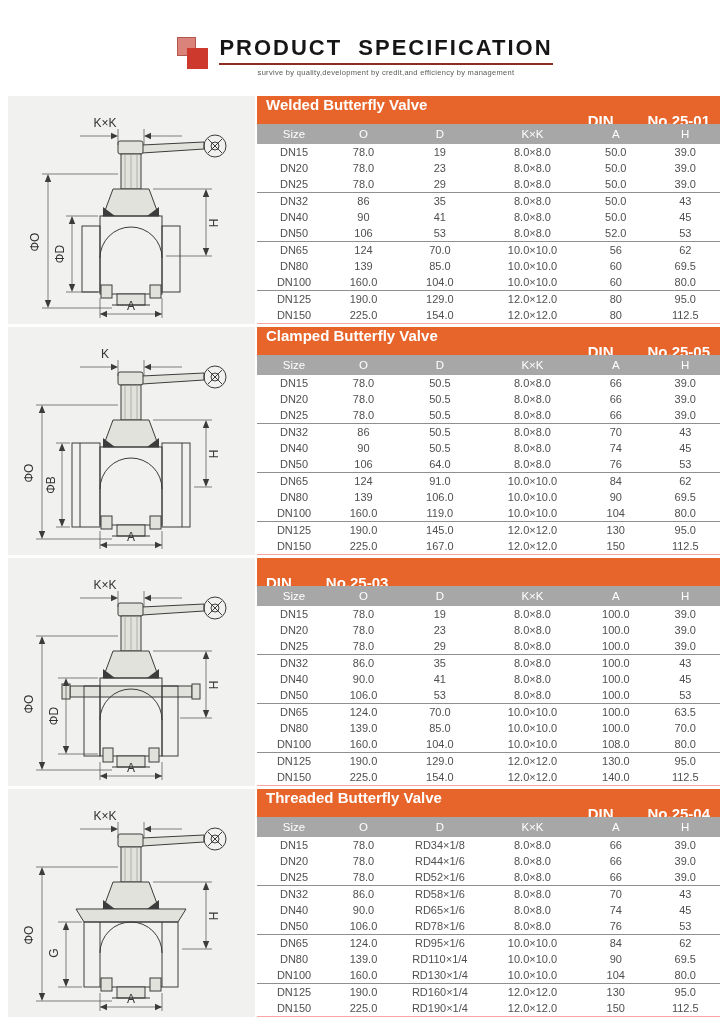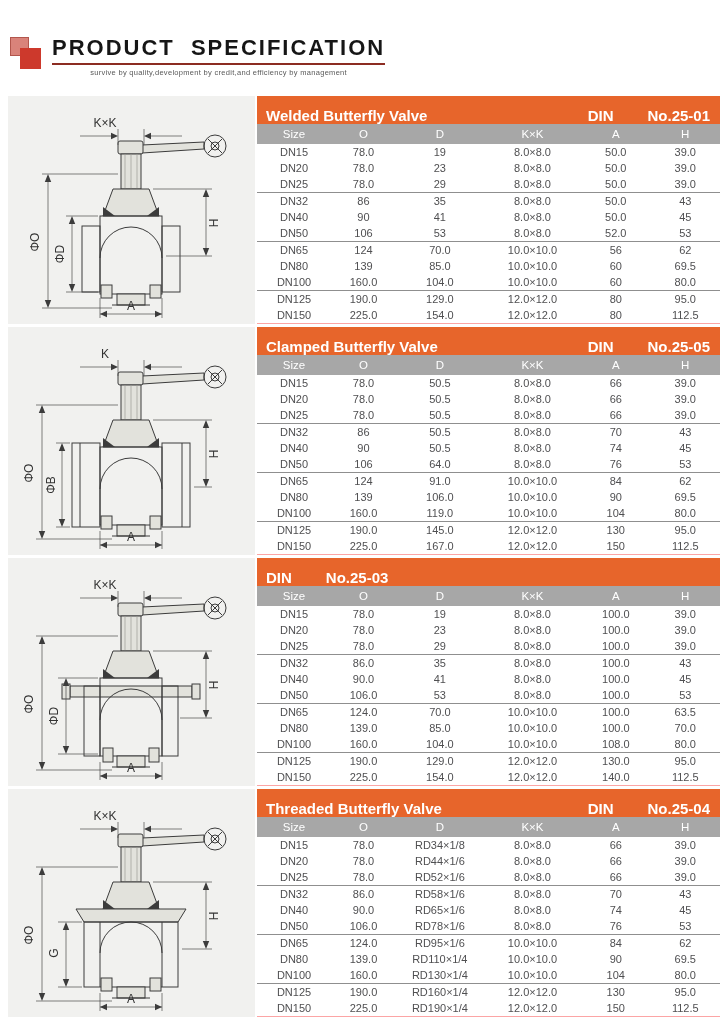--- a/index.html
+++ b/index.html
@@ -1,21 +1,21 @@
 <!DOCTYPE html>
 <html><head>
 <meta charset="utf-8">
 <style>
   * { margin:0; padding:0; box-sizing:border-box; }
   html,body { background:#ffffff; }
   body { width:720px; height:1021px; font-family:"Liberation Sans", sans-serif; overflow:hidden; }
   .page { width:720px; height:1021px; padding-left:8px; overflow:hidden; }
 
   
-  .hdr { height:96px; display:flex; flex-direction:column; align-items:flex-start; justify-content:center; padding-top:16px; }
+  .hdr { height:96px; display:flex; flex-direction:column; align-items:center; justify-content:center; padding-top:16px; }
   .brand-row { display:flex; align-items:flex-start; gap:8px; }
   .logo-mark { position:relative; width:36px; height:36px; margin-top:2px; }
   .logo-back { position:absolute; left:2px; top:0; width:19px; height:19px; background:#d9837a; border:1px solid #b2564c; }
   .logo-front { position:absolute; left:12px; top:11px; width:21px; height:21px; background:#cd392c; }
   .brand-block { display:flex; flex-direction:column; align-items:center; }
   .brand-title { font-size:22px; font-weight:700; letter-spacing:2px; word-spacing:8px; color:#161616; white-space:nowrap; }
   .brand-underline { width:100%; height:2px; background:#8c2c22; margin-top:2px; }
   .brand-tagline { font-size:7.5px; color:#5a5a5a; margin-top:3px; letter-spacing:0.3px; }
 
   
@@ -23,21 +23,21 @@
   .drawing-panel { width:247px; min-width:247px; background:#f1f1ef; margin-right:2px; }
   svg.draw { width:247px; height:226px; display:block; }
   .ol { fill:none; stroke:#3c3c3c; stroke-width:1; }
   .fl { fill:#e2e2dc; stroke:#3c3c3c; stroke-width:1; }
   .hl { stroke:#9b9b95; stroke-width:0.7; }
   .dl { fill:none; stroke:#4a4a4a; stroke-width:0.7; }
   .ar { fill:#3c3c3c; stroke:none; }
   .dt { font-family:"Liberation Sans", sans-serif; font-size:12px; fill:#333333; }
 
   .table-panel { flex:1; display:flex; flex-direction:column; }
-  .title-bar { background:#e7652b; color:#ffffff; height:28px; min-height:28px; display:flex; align-items:flex-end; justify-content:space-between; padding:0 10px 0 9px; font-size:15px; font-weight:700; }
+  .title-bar { background:#e7652b; color:#ffffff; height:28px; min-height:28px; display:flex; align-items:flex-start; justify-content:space-between; padding:0 10px 0 9px; font-size:15px; font-weight:700; }
   .din-group { display:flex; gap:34px;margin-top:16px; }
   table.spec { width:100%; border-collapse:collapse; table-layout:fixed; }
   table.spec thead th { background:#a7a7a7; color:#ffffff; font-weight:400; font-size:11.5px; height:20px; text-align:center; }
   table.spec td { text-align:center; font-size:11px; color:#4f4f51; height:16px; line-height:16px; white-space:nowrap; }
   table.spec tr.group-start td { border-top:1px solid #8f8f8f; }
   table.spec tbody tr:last-child td { border-bottom:3px solid #fca5a5; }
 </style>
 </head>
 <body>
 

